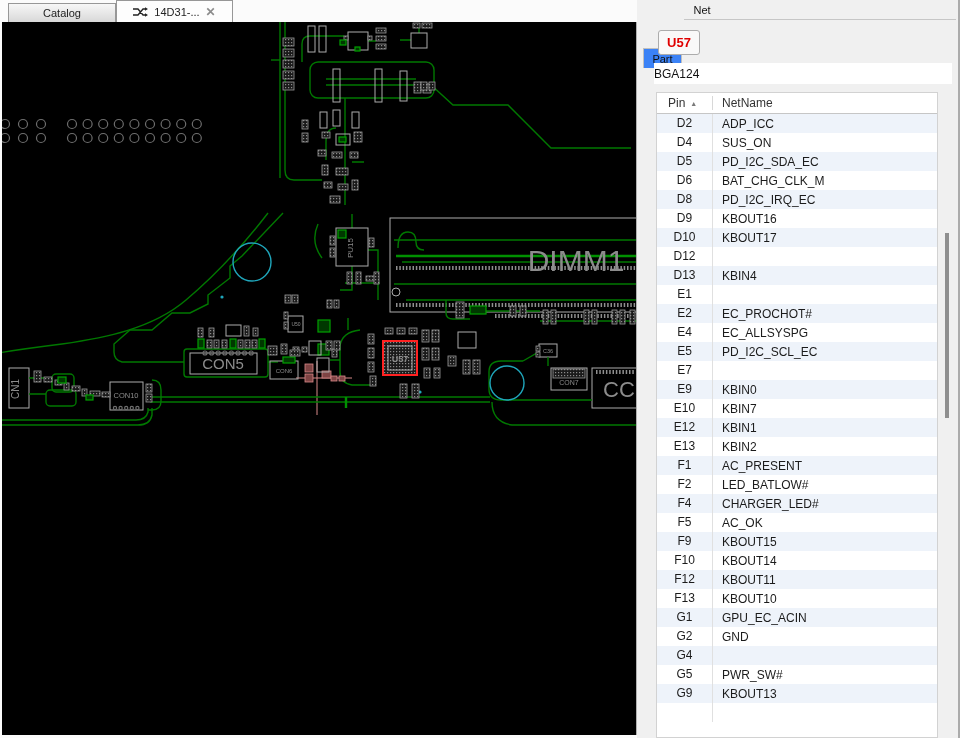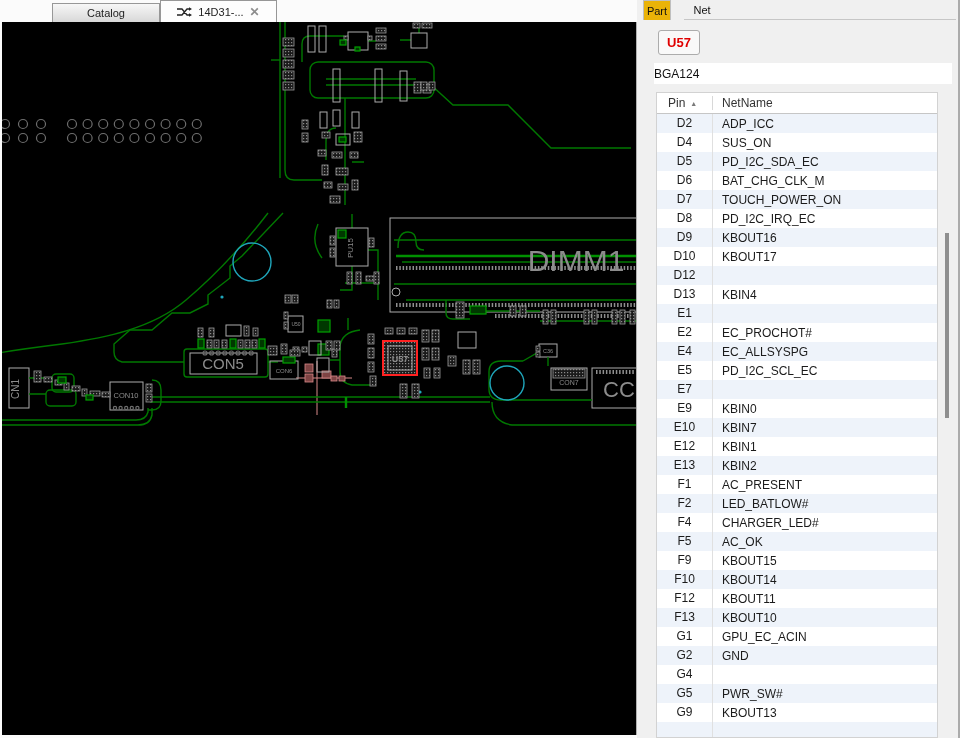--- a/index.html
+++ b/index.html
@@ -2,21 +2,21 @@
 <html><head>
 <meta charset="utf-8">
 <style>
   html,body{margin:0;padding:0;width:960px;height:738px;overflow:hidden;
     background:#F0F0F0;font-family:"Liberation Sans",sans-serif;
     -webkit-font-smoothing:antialiased;}
   
   #viewer{position:absolute;left:0;top:0;width:637px;height:738px;background:#FBFBFB;}
   #tabstrip{position:absolute;left:0;top:0;width:637px;height:22px;background:#FBFBFB;}
   .vtab{position:absolute;box-sizing:border-box;font-size:11px;color:#222;
-    display:flex;align-items:center;justify-content:center;cursor:default;margin-left:44px;}
+    display:flex;align-items:center;justify-content:center;cursor:default;}
   #tab-catalog{left:8px;top:3px;width:108px;height:19px;
     background:linear-gradient(#F7F7F7,#D8D8D8);
     border:1px solid #979797;border-bottom:none;}
   #tab-board{left:116px;top:0;width:117px;height:22px;background:#FDFDFD;
     border:1px solid #979797;border-bottom:none;gap:6px;}
   #tab-board .x{color:#8C8C8C;font-weight:bold;font-size:12px;}
   #pcbsvg{position:absolute;left:0;top:0;}
   
   .tr{stroke:#007800;fill:none;stroke-width:1.4;}
   .trb{stroke:#009000;fill:none;stroke-width:2.4;}
@@ -27,21 +27,21 @@
   .pkl{stroke:#D98A8A;fill:none;stroke-width:1;}
   .hole{stroke:#6E6E6E;fill:none;stroke-width:1.2;}
   .cy{stroke:#1FA6BB;fill:none;stroke-width:1.4;}
   .pinrow{stroke:#8F8F8F;stroke-width:4;stroke-dasharray:1.5,1.8;fill:none;}
   .lbl{fill:#8C8C8C;font-family:"Liberation Sans",sans-serif;}
   
   #panel{position:absolute;left:637px;top:0;width:323px;height:738px;background:#F0F0F0;
     border-right:2px solid #ABABAB;box-sizing:border-box;}
   .ptab{position:absolute;top:0;height:20px;box-sizing:border-box;font-size:11px;
     color:#111;display:flex;align-items:center;justify-content:center;cursor:default;}
-  #ptab-part{left:6px;width:28px;background:#eab308;border:1px solid #BFBFBF;border-bottom:none;}
+  #ptab-part{left:6px;width:39px;background:#3b82f6;border:1px solid #BFBFBF;border-bottom:none;margin-top:48px;}
   #ptab-net{left:47px;width:36px;}
   #ptab-line{position:absolute;left:47px;top:19px;width:272px;height:1px;background:#C6C6C6;}
   #refdes-btn{position:absolute;left:21px;top:30px;width:42px;height:25px;
     background:#F9F9F9;border:1px solid #ACACAC;border-radius:3px;box-sizing:border-box;
     color:#E00000;font-weight:bold;font-size:13px;display:flex;align-items:center;
     justify-content:center;cursor:pointer;}
   #pkg-field{position:absolute;left:17px;top:63px;width:298px;height:21px;background:#FFF;
     font-size:12px;color:#111;display:flex;align-items:center;padding-left:0;
     box-sizing:border-box;}
   #pintable{position:absolute;left:19px;top:92px;width:282px;height:646px;
@@ -394,24 +394,20 @@
         </div>
         <div class="trow">
           <div class="cpin">D5</div>
           <div class="cnet">PD_I2C_SDA_EC</div>
         </div>
         <div class="trow">
           <div class="cpin">D6</div>
           <div class="cnet">BAT_CHG_CLK_M</div>
         </div>
         <div class="trow">
-          <div class="cpin">D7</div>
-          <div class="cnet">TOUCH_POWER_ON</div>
-        </div>
-        <div class="trow">
           <div class="cpin">D8</div>
           <div class="cnet">PD_I2C_IRQ_EC</div>
         </div>
         <div class="trow">
           <div class="cpin">D9</div>
           <div class="cnet">KBOUT16</div>
         </div>
         <div class="trow">
           <div class="cpin">D10</div>
           <div class="cnet">KBOUT17</div>

